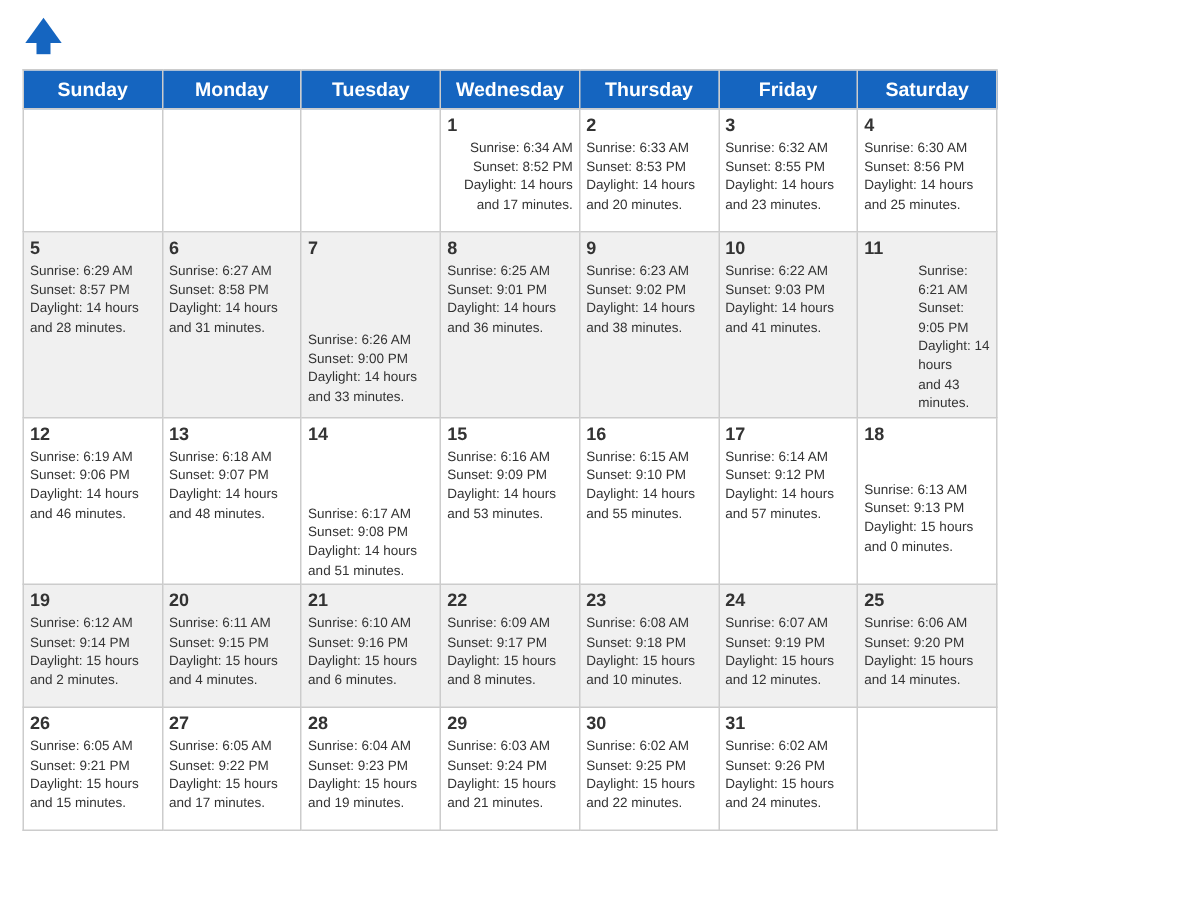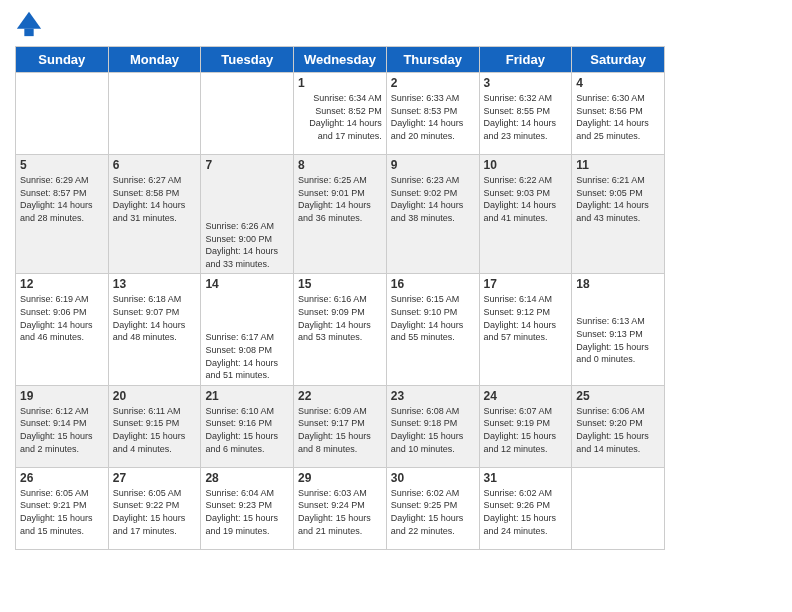--- a/index.html
+++ b/index.html
@@ -208,21 +208,21 @@
           </td>
           <td>
             <span class="day-number">10</span>
             <div class="day-info" style="white-space: pre-line;">Sunrise: 6:22 AM
 Sunset: 9:03 PM
 Daylight: 14 hours
 and 41 minutes.</div>
           </td>
           <td>
             <span class="day-number">11</span>
-            <div class="day-info" style="white-space: pre-line;">Sunrise: 6:21 AM
+            <div class="day-info" style="white-space: pre-line; margin-left: 36px;">Sunrise: 6:21 AM
 Sunset: 9:05 PM
 Daylight: 14 hours
 and 43 minutes.</div>
           </td>
         </tr>
         <tr class="normal-row">
           <td>
             <span class="day-number">12</span>
             <div class="day-info" style="white-space: pre-line;">Sunrise: 6:19 AM
 Sunset: 9:06 PM

